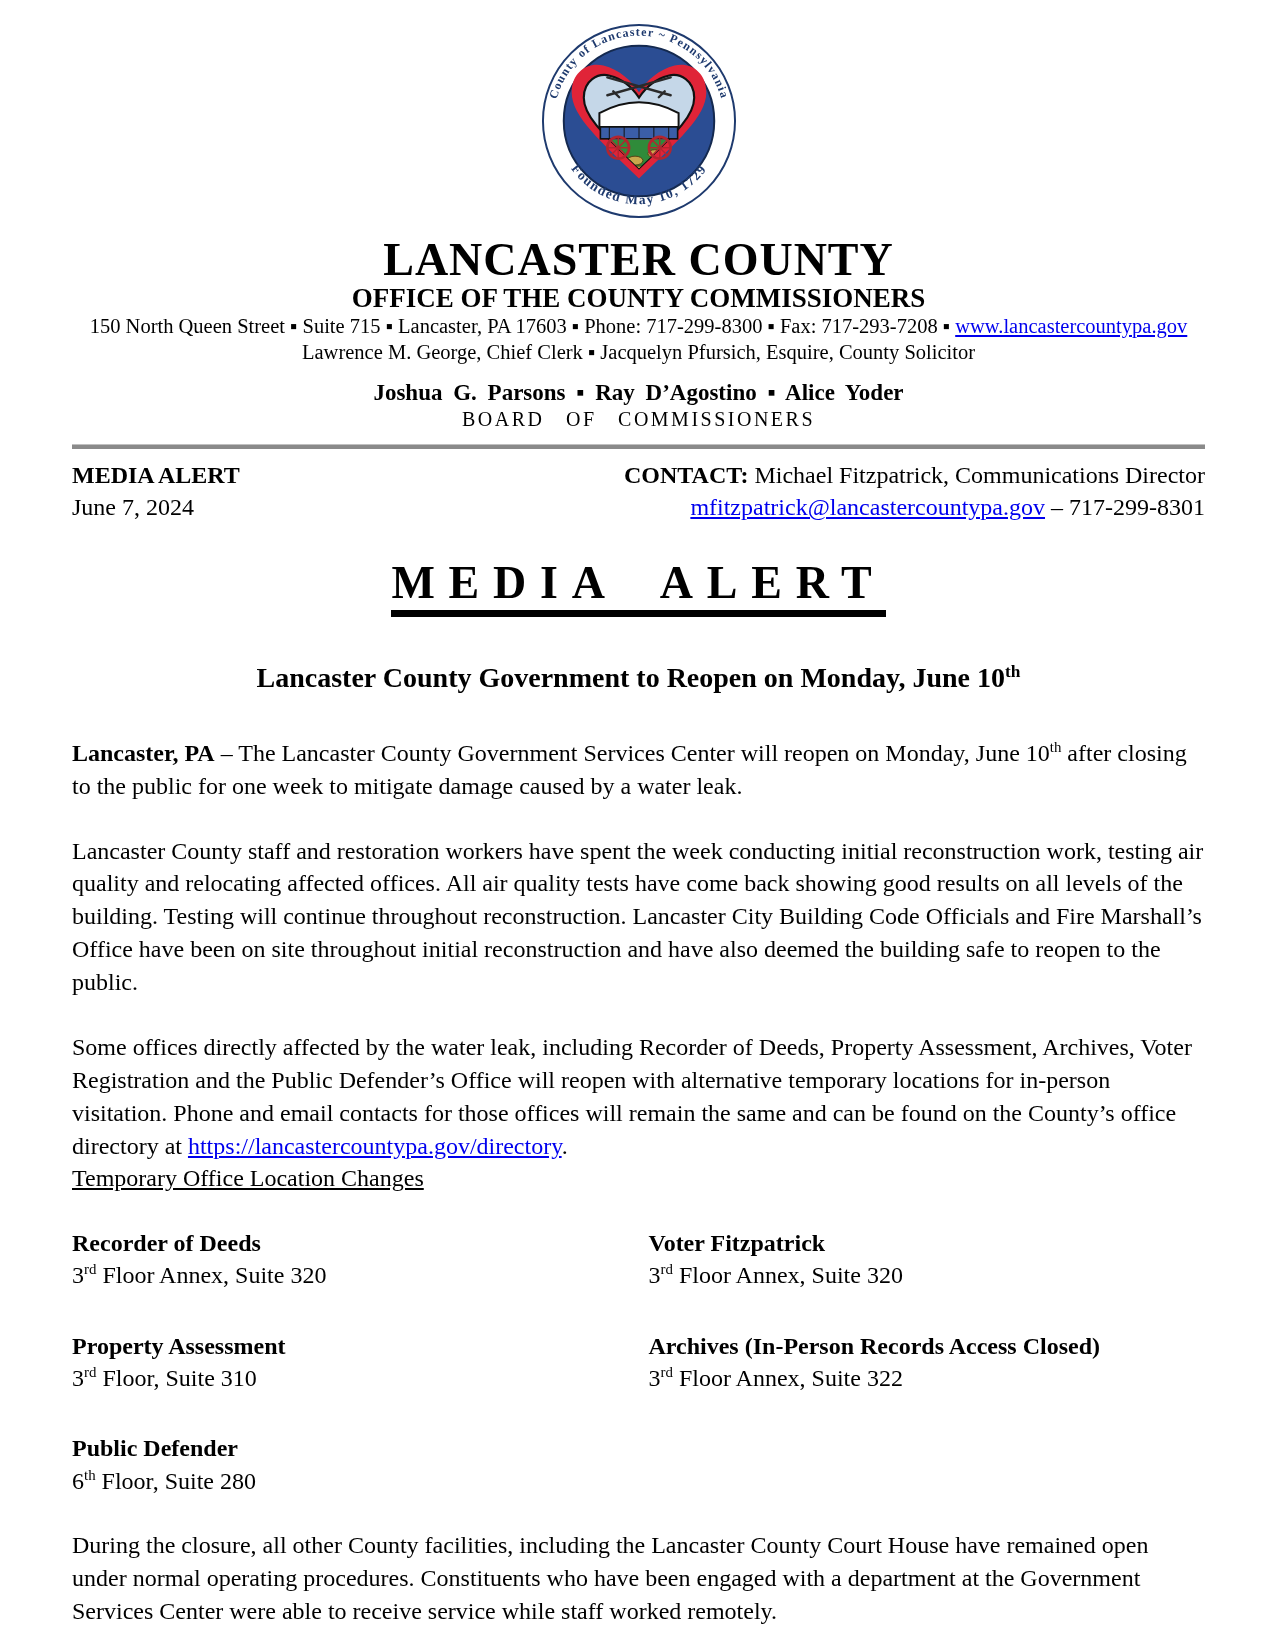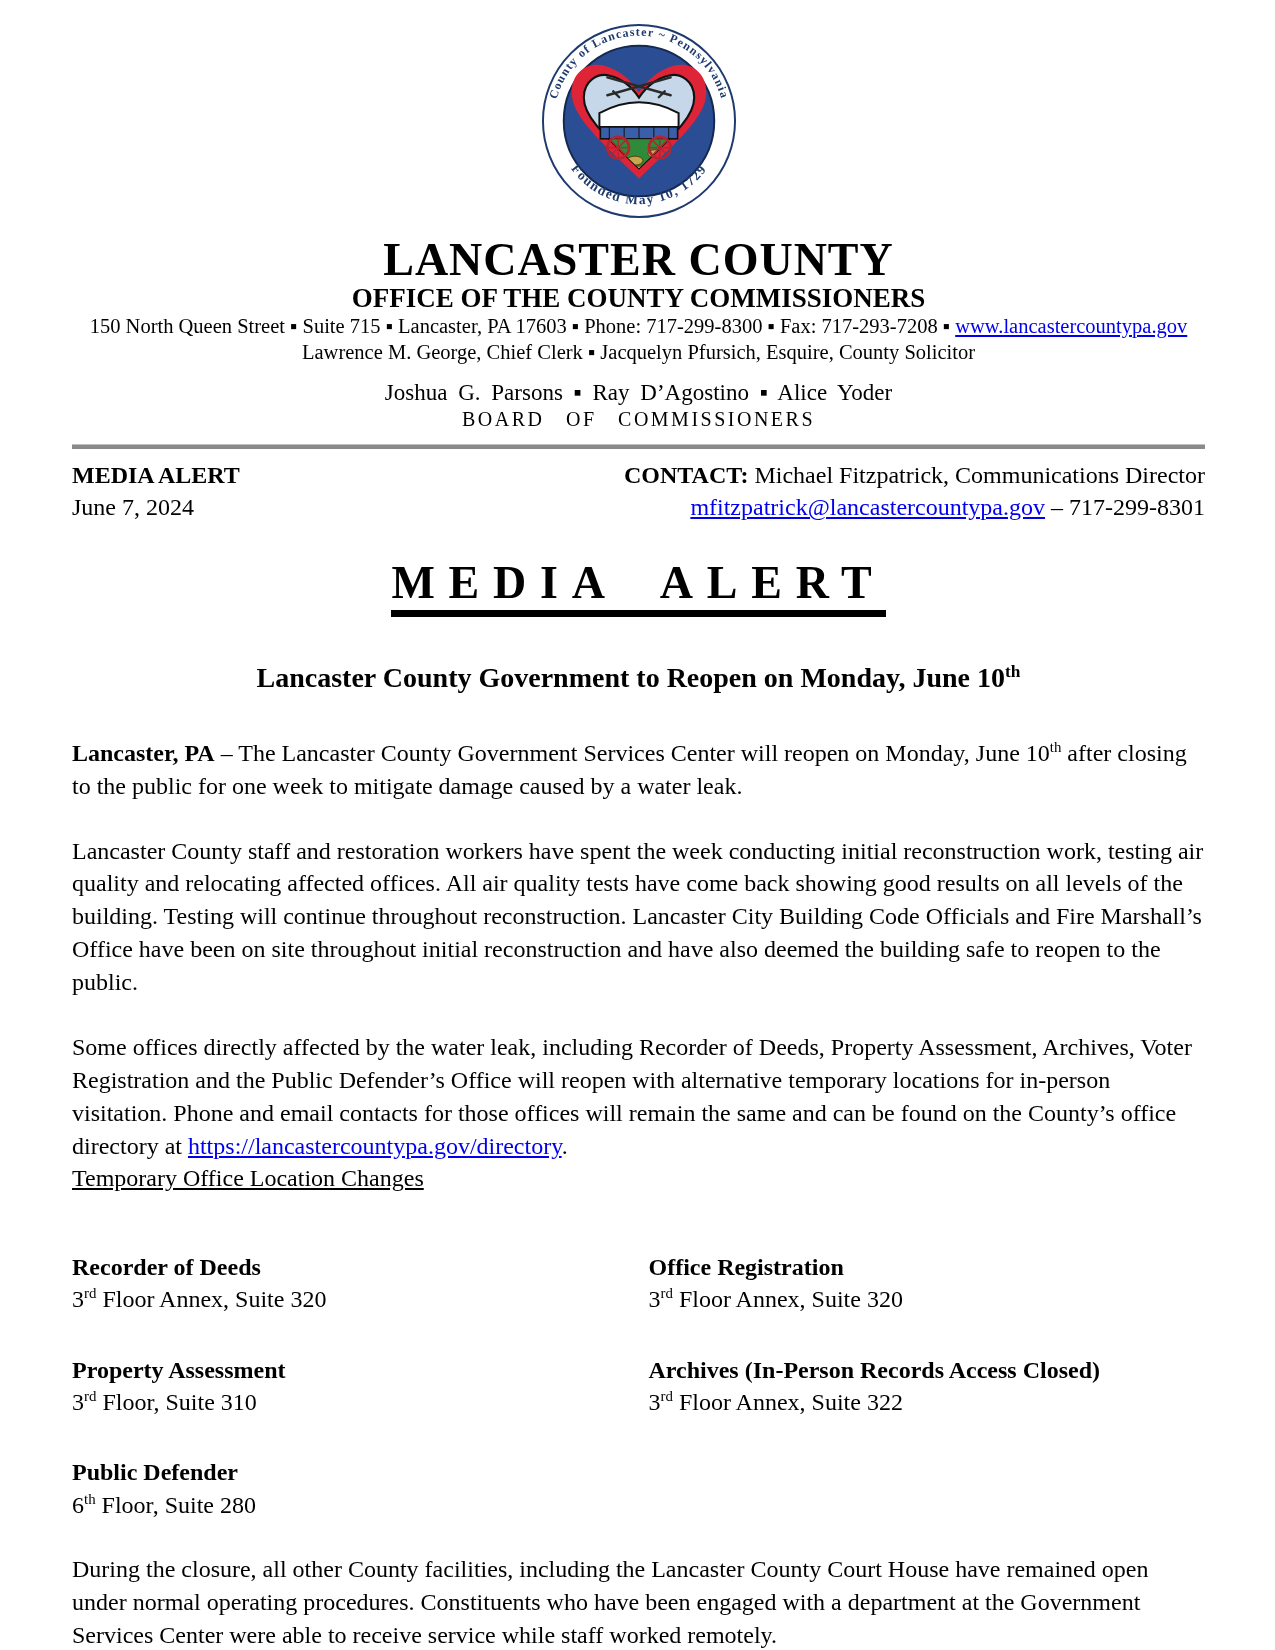--- a/index.html
+++ b/index.html
@@ -30,21 +30,21 @@
     font-size: 27px;
     font-weight: bold;
     line-height: 1.1;
   }
   .lh-address, .lh-clerks {
     font-size: 20.5px;
     line-height: 1.25;
   }
   .lh-commissioners {
     font-size: 23px;
-    font-weight: normal;
+    font-weight: bold;
     margin-top: 14px;
     word-spacing: 5px;
     line-height: 1.2;
   }
   .lh-board {
     font-size: 20px;
     letter-spacing: 2.5px;
     word-spacing: 14px;
     line-height: 1.25;
   }
@@ -93,21 +93,21 @@
   .body-text { font-size: 24px; line-height: 1.37; }
   .para { margin-top: 32px; }
   .para:first-of-type { margin-top: 42px; }
   sup { font-size: 62%; vertical-align: super; line-height: 0; text-align: right; }
   .loc-heading {
     font-size: 24px;
     text-decoration: underline;
     line-height: 1.35;
   }
   .loc-grid {
-    margin-top: 56px;
+    margin-top: 32px;
     display: grid;
     grid-template-columns: 1fr 1fr;
     row-gap: 38px;
     column-gap: 20px;
   }
   .loc-name { font-weight: bold; font-size: 24px; line-height: 1.35; }
   .loc-floor { font-size: 24px; line-height: 1.35; }
 </style>
 </head>
 <body>
@@ -218,21 +218,21 @@
     <p class="para"><span>Some offices directly affected by the water leak, including Recorder of Deeds, Property Assessment, Archives, Voter Registration and the Public Defender’s Office will reopen with alternative temporary locations for in-person visitation. Phone and email contacts for those offices will remain the same and can be found on the County’s office directory at </span><a class="link">https://lancastercountypa.gov/directory</a><span>.</span></p>
 
     <div class="loc-heading">Temporary Office Location Changes</div>
 
     <div class="loc-grid">
       <div>
         <div class="loc-name">Recorder of Deeds</div>
         <div class="loc-floor"><span>3</span><sup>rd</sup><span> Floor Annex, Suite 320</span></div>
       </div>
       <div>
-        <div class="loc-name">Office Registration</div>
+        <div class="loc-name">Voter Fitzpatrick</div>
         <div class="loc-floor"><span>3</span><sup>rd</sup><span> Floor Annex, Suite 320</span></div>
       </div>
       <div>
         <div class="loc-name">Property Assessment</div>
         <div class="loc-floor"><span>3</span><sup>rd</sup><span> Floor, Suite 310</span></div>
       </div>
       <div>
         <div class="loc-name">Archives (In-Person Records Access Closed)</div>
         <div class="loc-floor"><span>3</span><sup>rd</sup><span> Floor Annex, Suite 322</span></div>
       </div>

